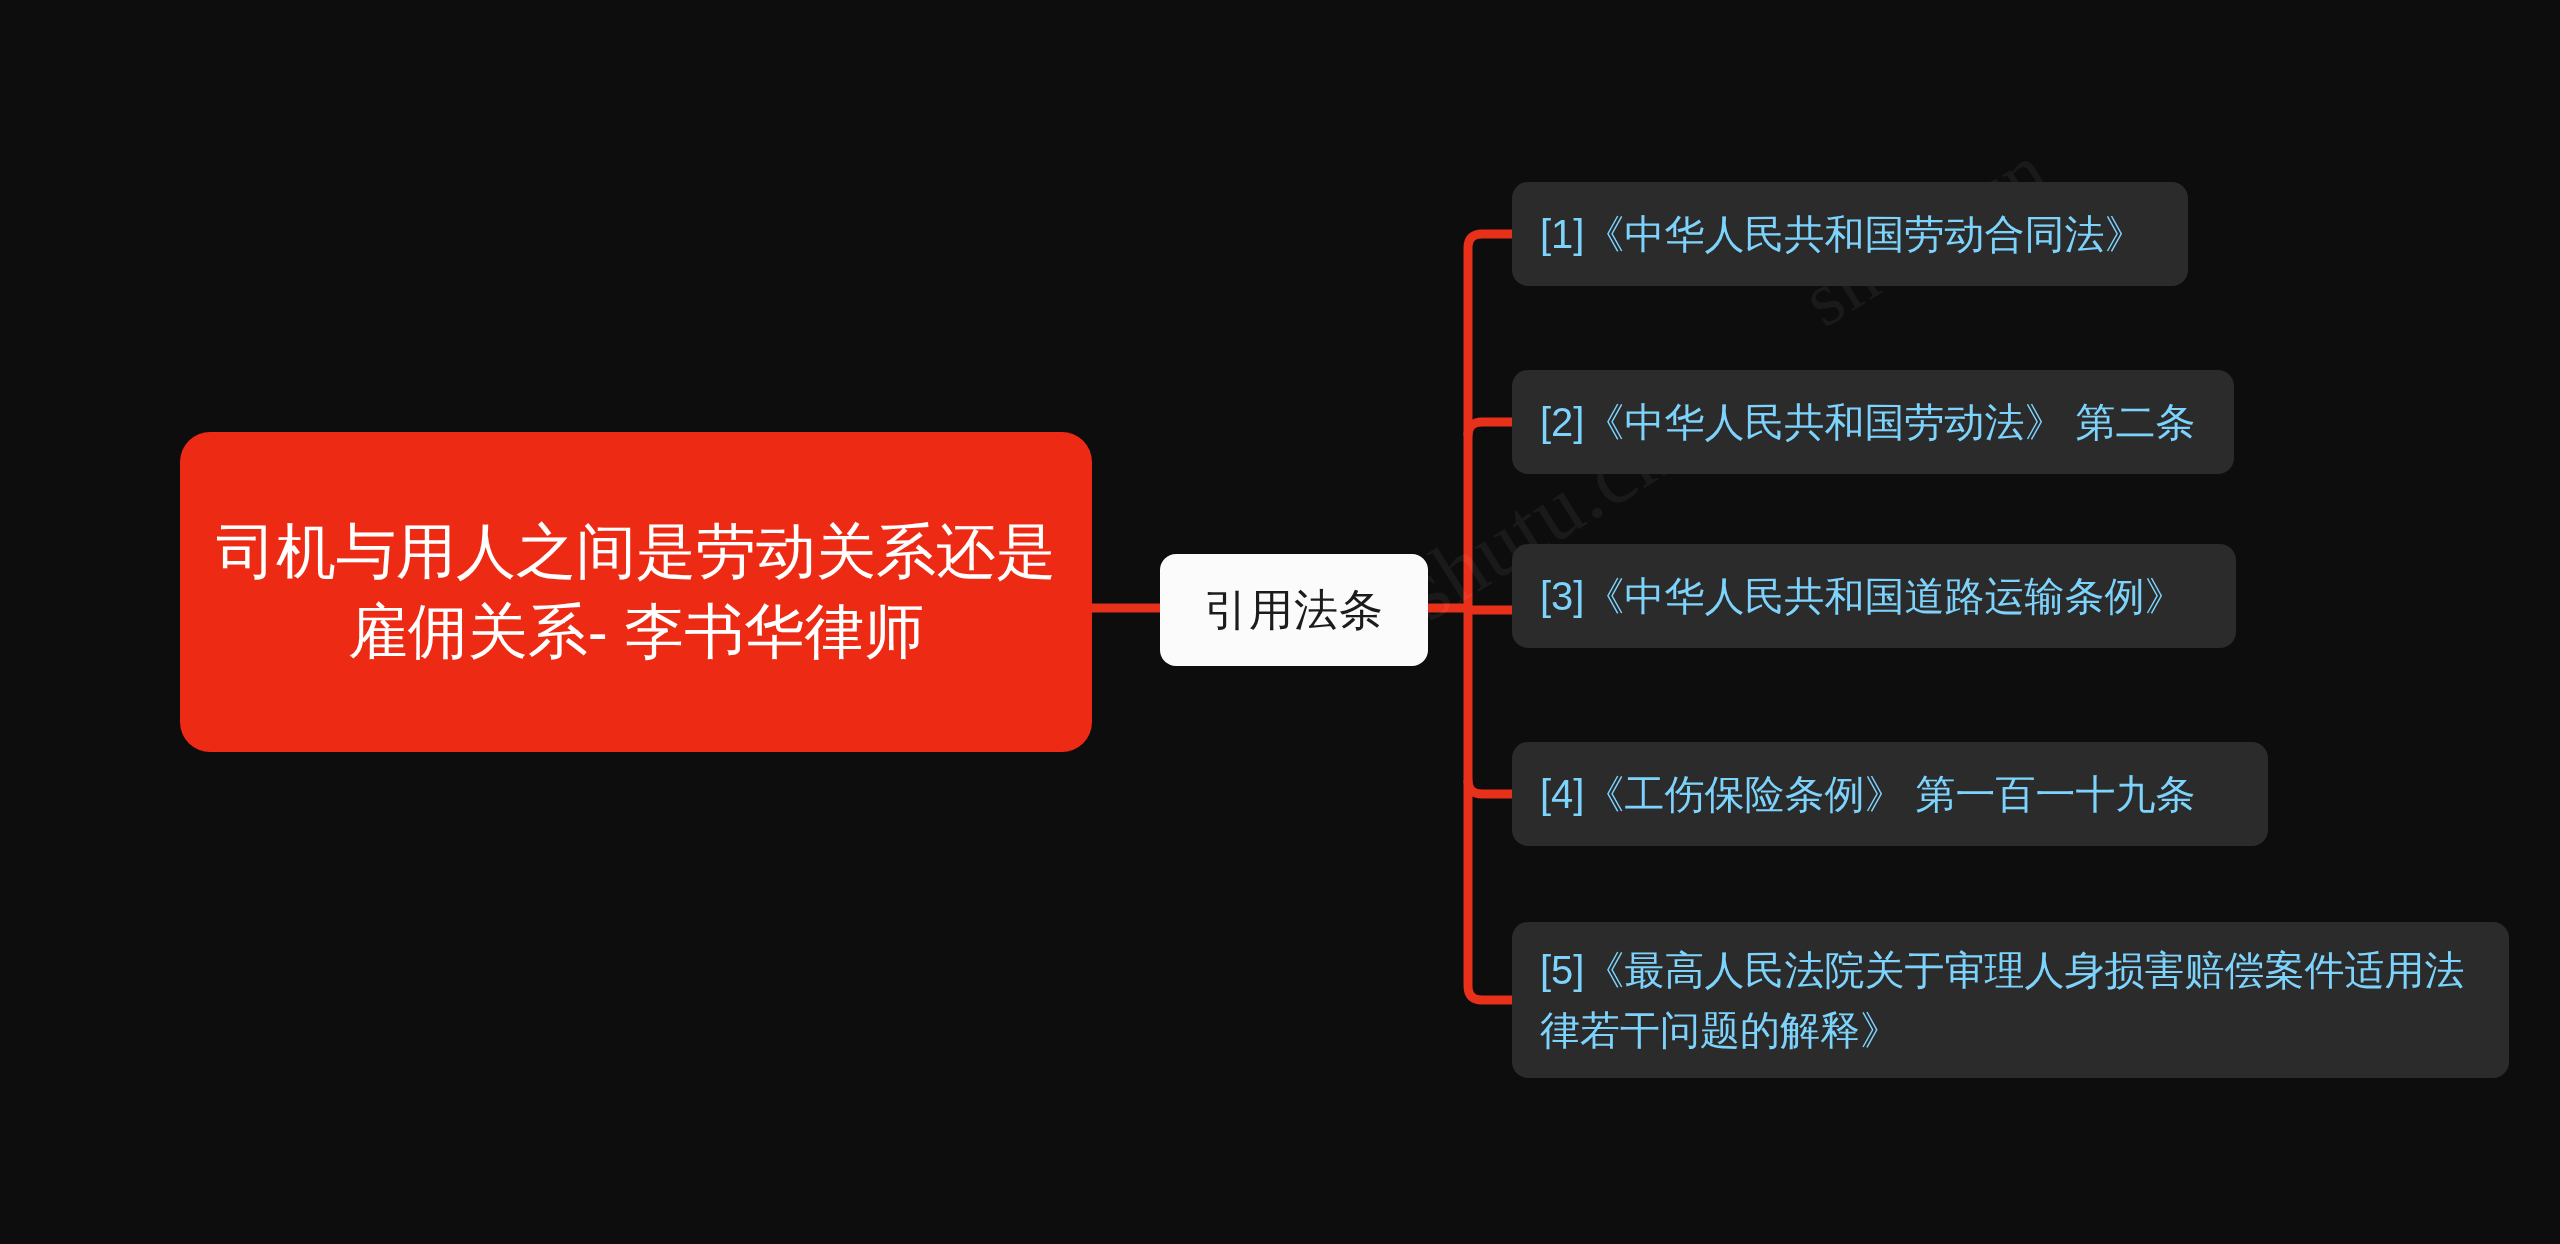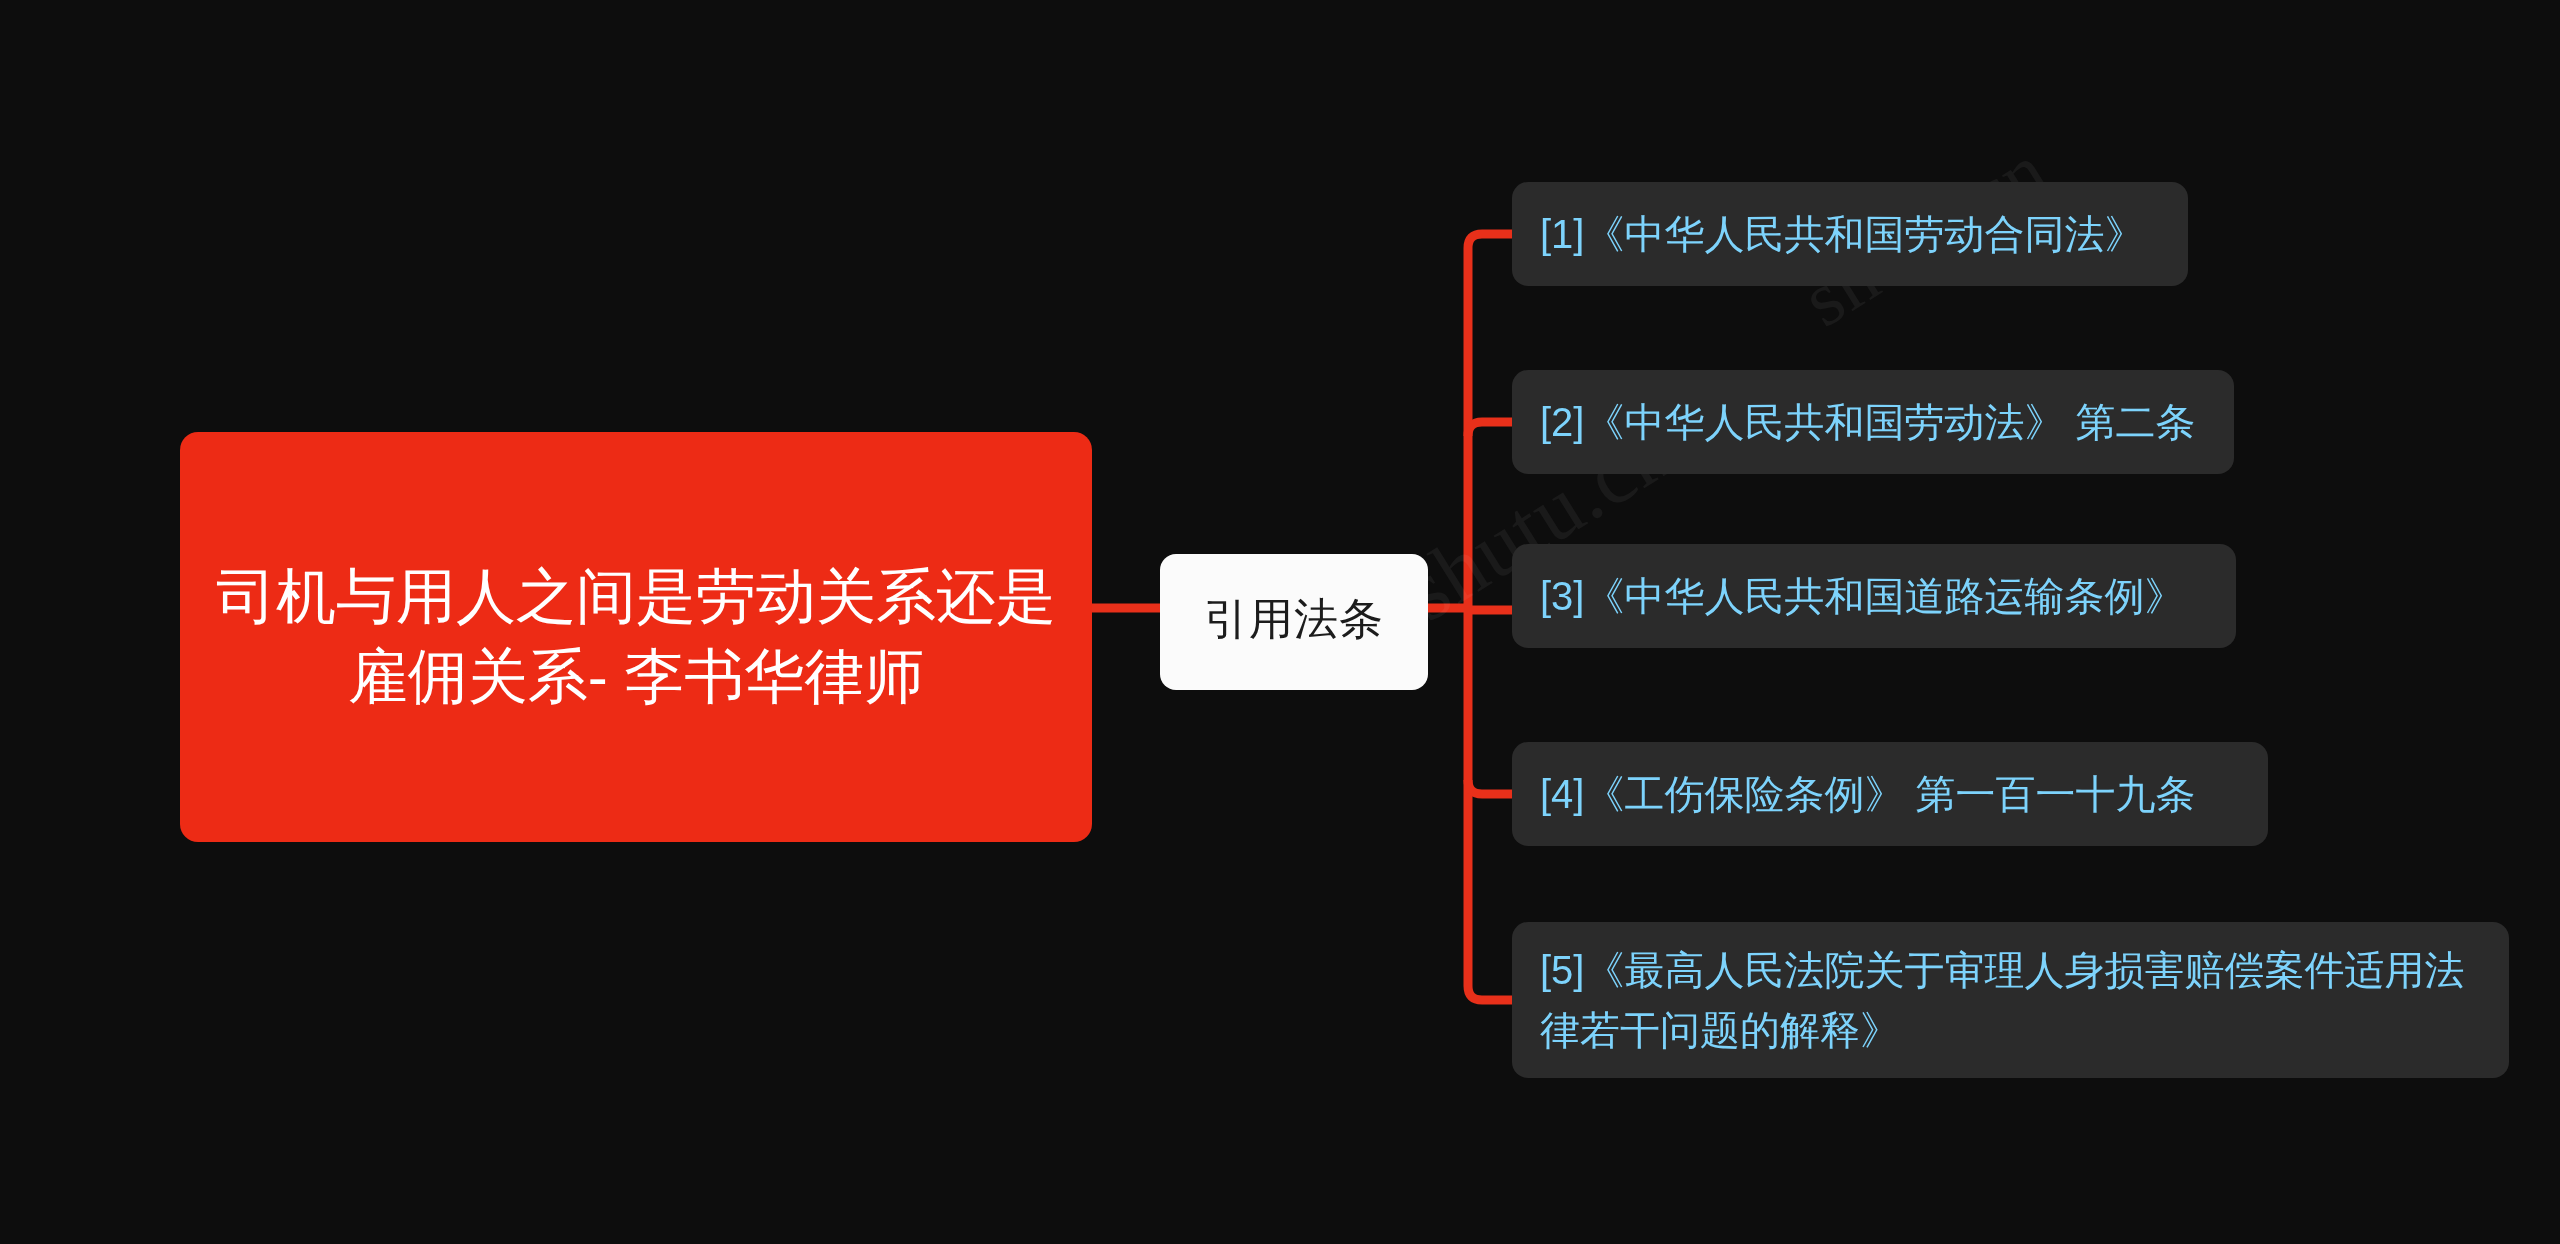--- a/index.html
+++ b/index.html
@@ -56,23 +56,23 @@
     height: 1244px;
     z-index: 2;
   }
 
   
   #root-node {
     position: absolute;
     left: 180px;
     top: 432px;
     width: 912px;
-    height: 410px;
+    height: 320px;
     background: #ED2B15;
-    border-radius: 18px;
+    border-radius: 30px;
     z-index: 10;
     display: flex;
     align-items: center;
     justify-content: center;
     box-sizing: border-box;
     padding: 10px 26px;
   }
   #root-label {
     color: #ffffff;
     font-size: 60px;
@@ -81,28 +81,27 @@
     font-weight: 400;
     letter-spacing: 0px;
   }
 
   
   #hub-node {
     position: absolute;
     left: 1160px;
     top: 554px;
     width: 268px;
-    height: 136px;
+    height: 112px;
     background: #fbfbfb;
     border-radius: 16px;
     z-index: 10;
     display: flex;
     align-items: center;
     justify-content: center;
-    font-family: Liberation Mono, monospace;
   }
   #hub-label {
     color: #1c1c1c;
     font-size: 44px;
     line-height: 1.2;
     letter-spacing: 1px;
   }
 
   
   .leaf {

